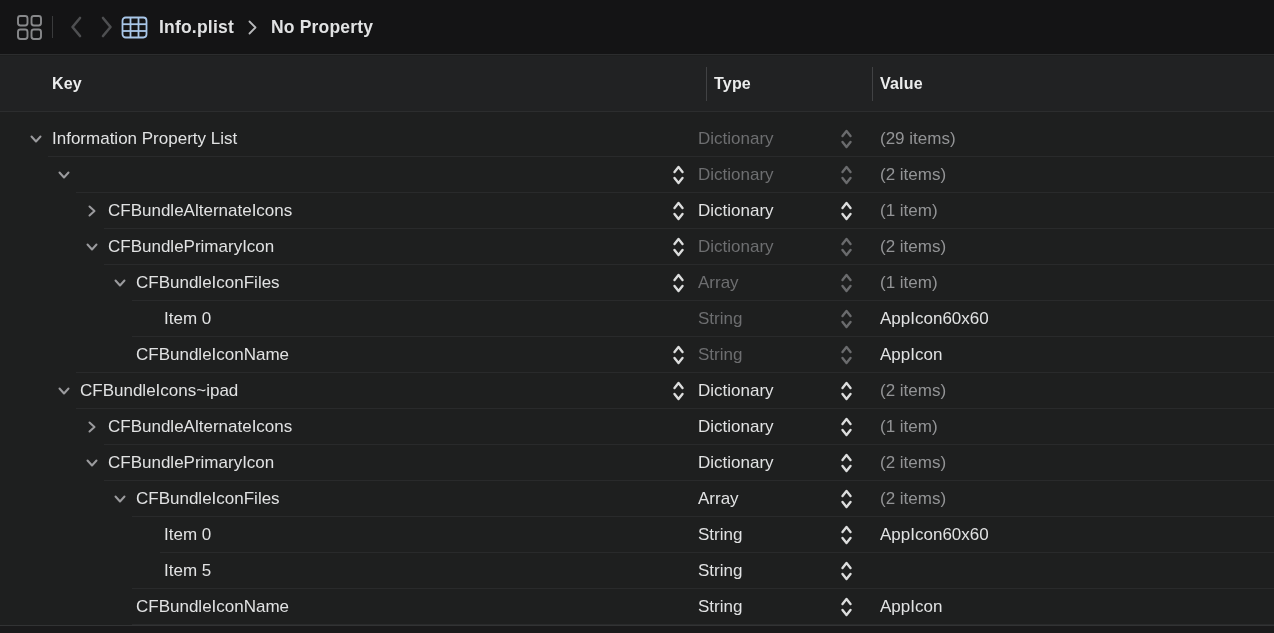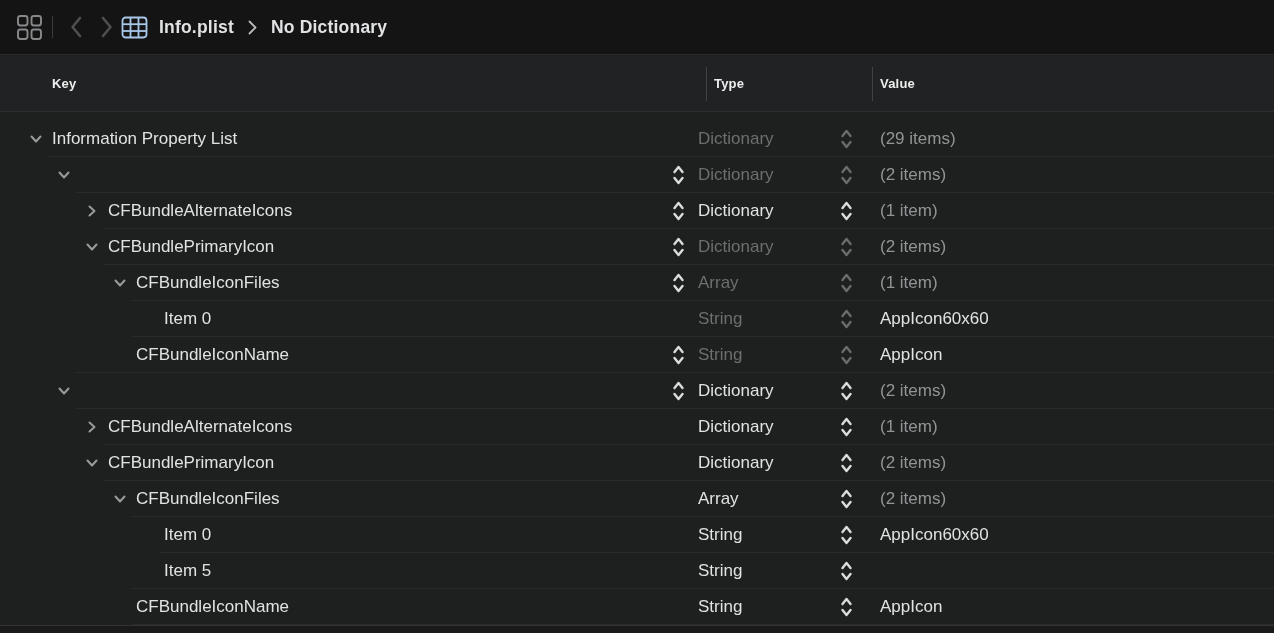--- a/index.html
+++ b/index.html
@@ -23,21 +23,21 @@
   .nav-btn{color:var(--nav-gray);width:30px;}
   .crumbs{display:flex;align-items:center;gap:9px;}
   .crumb-text{color:var(--text-bright);font-size:17.5px;font-weight:600;letter-spacing:.2px;}
   .crumb-chev{display:flex;align-items:center;margin:0 4px;color:#b9babc;}
   .plist-ic{display:flex;align-items:center;color:var(--icon-blue);margin-right:2px;}
 
   
   .thead{position:absolute;top:56px;left:0;right:0;height:56px;background:var(--bg-header);
     border-bottom:1px solid var(--divider);}
   .th{position:absolute;top:0;height:100%;display:flex;align-items:center;
-    color:#eceded;font-size:13px;font-weight:700;letter-spacing:.2px;}
+    color:#eceded;font-size:16px;font-weight:700;letter-spacing:.2px;}
   .th-key{left:52px;} .th-type{left:714px;} .th-value{left:880px;text-align:right;}
   .col-sep{position:absolute;top:11px;width:1px;height:34px;background:var(--col-sep);}
   .col-sep-1{left:706px;} .col-sep-2{left:872px;}
 
   
   .rows{position:absolute;top:112px;left:0;right:0;padding-top:9px;background:var(--bg-rows);}
   .row{position:relative;height:36px;font-size:17px;padding-left:48px;}
   .row-sep{position:absolute;bottom:0;right:0;height:1px;background:var(--row-sep);}
   .disc{position:absolute;top:10px;width:16px;height:16px;display:flex;align-items:center;
     justify-content:center;color:var(--chev-gray);cursor:pointer;background:none;border:none;}
@@ -88,21 +88,21 @@
           <line x1="9.5" y1="1.5" x2="9.5" y2="21.5"></line>
           <line x1="17.5" y1="1.5" x2="17.5" y2="21.5"></line>
         </svg>
       </span>
       <span class="crumb-text">Info.plist</span>
       <span class="crumb-chev">
         <svg width="11" height="17" viewBox="0 0 11 17" fill="none" stroke="currentColor" stroke-width="1.8" stroke-linecap="round" stroke-linejoin="round">
           <polyline points="2.5,2.5 8.5,8.5 2.5,14.5"></polyline>
         </svg>
       </span>
-      <span class="crumb-text">No Dictionary</span>
+      <span class="crumb-text">No Property</span>
     </div>
   </div>
 
   <div class="thead">
     <span class="th th-key">Key</span>
     <span class="col-sep col-sep-1"></span>
     <span class="th th-type">Type</span>
     <span class="col-sep col-sep-2"></span>
     <span class="th th-value">Value</span>
   </div>
@@ -245,20 +245,21 @@
         </button>
         <span class="vallbl">AppIcon</span>
         <div class="row-sep" style="left: 76px;"></div>
       </div>
       <div class="row">
         <button class="disc" style="left: 56px;">
           <svg width="16" height="16" viewBox="0 0 16 16" fill="none" stroke="currentColor" stroke-width="2" stroke-linecap="round" stroke-linejoin="round">
             <polyline points="3.5,5.5 8,10.5 12.5,5.5"></polyline>
           </svg>
         </button>
+        <span class="keylbl" style="left: 80px;">CFBundleIcons~ipad</span>
         <button class="stepper key-stepper">
           <svg width="13" height="22" viewBox="0 0 13 22" fill="none" stroke="currentColor" stroke-width="2.4" stroke-linecap="round" stroke-linejoin="round">
             <polyline points="2.5,8 6.5,3 10.5,8"></polyline>
             <polyline points="2.5,14 6.5,19 10.5,14"></polyline>
           </svg>
         </button>
         <span class="typelbl">Dictionary</span>
         <button class="stepper type-stepper">
           <svg width="13" height="22" viewBox="0 0 13 22" fill="none" stroke="currentColor" stroke-width="2.4" stroke-linecap="round" stroke-linejoin="round">
             <polyline points="2.5,8 6.5,3 10.5,8"></polyline>

